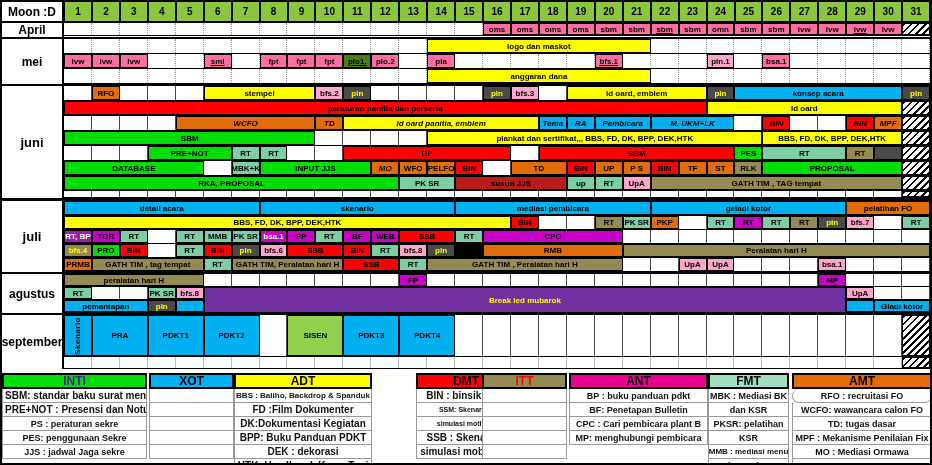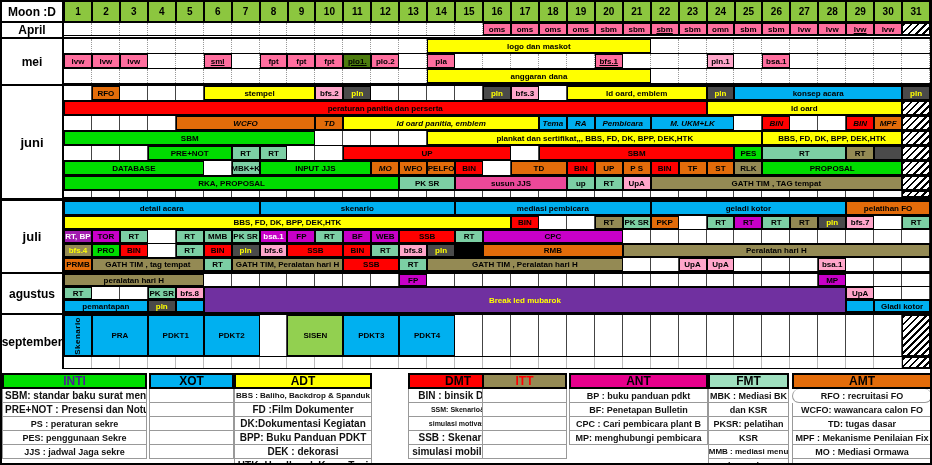--- a/index.html
+++ b/index.html
@@ -691,21 +691,21 @@
           <div class="dbg solid" style="left: 87.0968%; width: 3.22581%;"></div>
           <div class="dbg solid" style="left: 90.3226%; width: 3.22581%;"></div>
           <div class="dbg solid" style="left: 93.5484%; width: 3.22581%;"></div>
           <div class="dbg solid" style="left: 96.7742%; width: 3.22581%;"></div>
           <div class="tcell" style="left: 0%; width: 38.7097%; background: rgb(0, 221, 0);">
             <span>RKA, PROPOSAL</span>
           </div>
           <div class="tcell" style="left: 38.7097%; width: 6.45161%; background: rgb(124, 207, 164);">
             <span>PK SR</span>
           </div>
-          <div class="tcell" style="left: 45.1613%; width: 12.9032%; background: #ec4899;">
+          <div class="tcell" style="left: 45.1613%; width: 12.9032%; background: #b91c1c;">
             <span>susun JJS</span>
           </div>
           <div class="tcell" style="left: 58.0645%; width: 3.22581%; background: rgb(124, 207, 164);">
             <span>up</span>
           </div>
           <div class="tcell" style="left: 61.2903%; width: 3.22581%; background: rgb(124, 207, 164);">
             <span>RT</span>
           </div>
           <div class="tcell" style="left: 64.5161%; width: 3.22581%; background: rgb(255, 166, 202);">
             <span>UpA</span>
@@ -1339,21 +1339,21 @@
       </div>
       <div class="lgroup" style="left: 232px; width: 138px;">
         <div class="lhdr" style="background: rgb(255, 255, 0); color: rgb(0, 0, 0);">ADT</div>
         <div class="litem" style="font-size: 8px;">BBS : Baliho, Backdrop &amp; Spanduk</div>
         <div class="litem" style="font-size: 10px;">FD :Film Dokumenter</div>
         <div class="litem" style="font-size: 10px;">DK:Dokumentasi Kegiatan</div>
         <div class="litem" style="font-size: 10px;">BPP: Buku Panduan PDKT</div>
         <div class="litem" style="font-size: 10px;">DEK : dekorasi</div>
         <div class="litem" style="font-size: 10px;">HTK: Headband, Kaos, Tagi</div>
       </div>
-      <div class="lgroup" style="left: 370px; width: 100px; padding-left: 36px;">
+      <div class="lgroup" style="left: 378px; width: 100px; padding-left: 36px;">
         <div class="lhdr" style="background: rgb(255, 0, 0); color: rgb(0, 0, 0);">DMT</div>
         <div class="litem" style="font-size: 10px;">BIN : binsik DMT</div>
         <div class="litem" style="font-size: 7px;">SSM:  Skenario&amp;</div>
         <div class="litem" style="font-size: 7px;">simulasi motivasi</div>
         <div class="litem" style="font-size: 10px;">SSB : Skenario&amp;</div>
         <div class="litem" style="font-size: 10px;">simulasi mobilisasi</div>
       </div>
       <div class="lgroup" style="left: 480px; width: 85px;">
         <div class="lhdr" style="background: rgb(148, 138, 84); color: rgb(255, 0, 0);">ITT</div>
         <div class="litem"></div>

